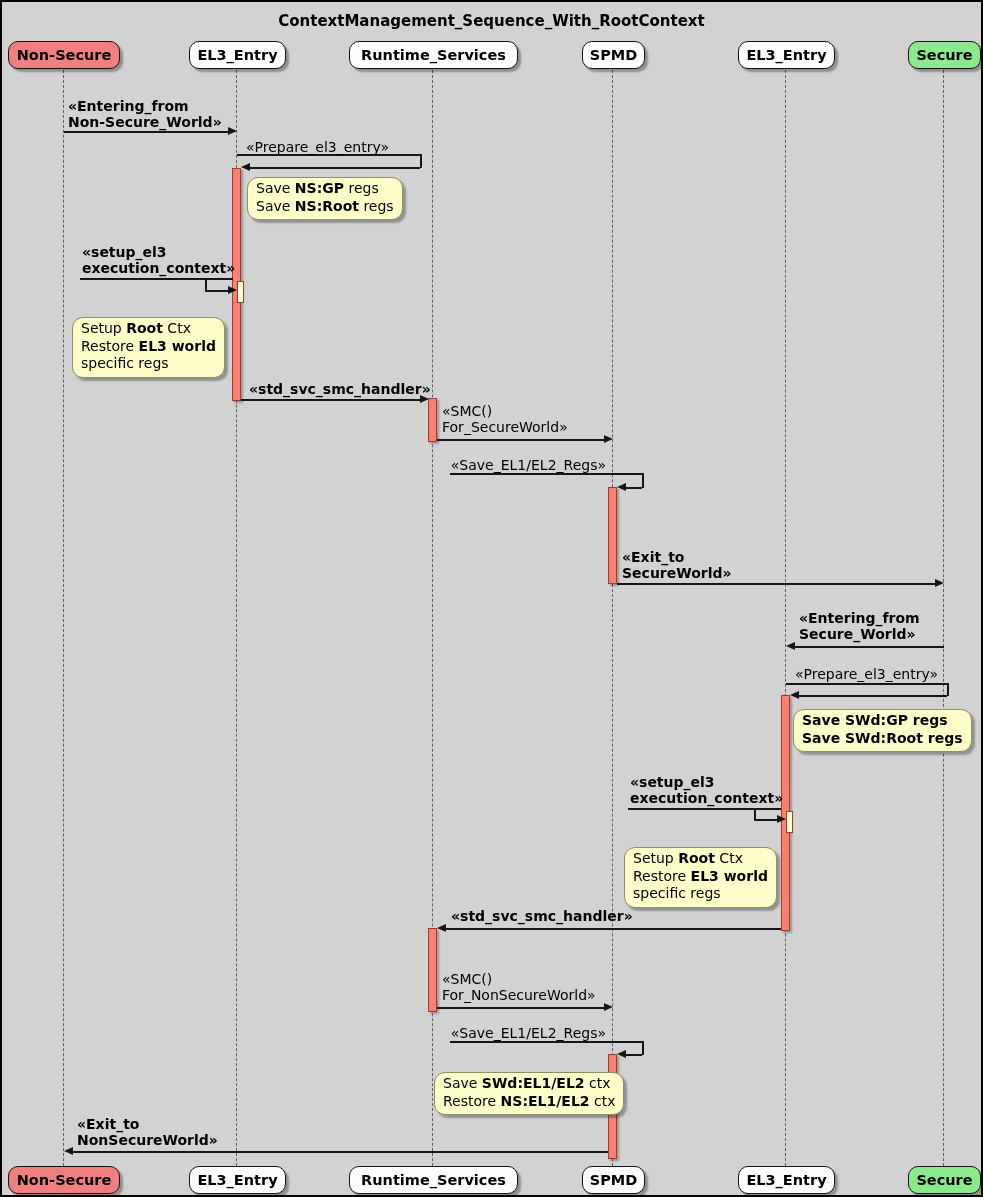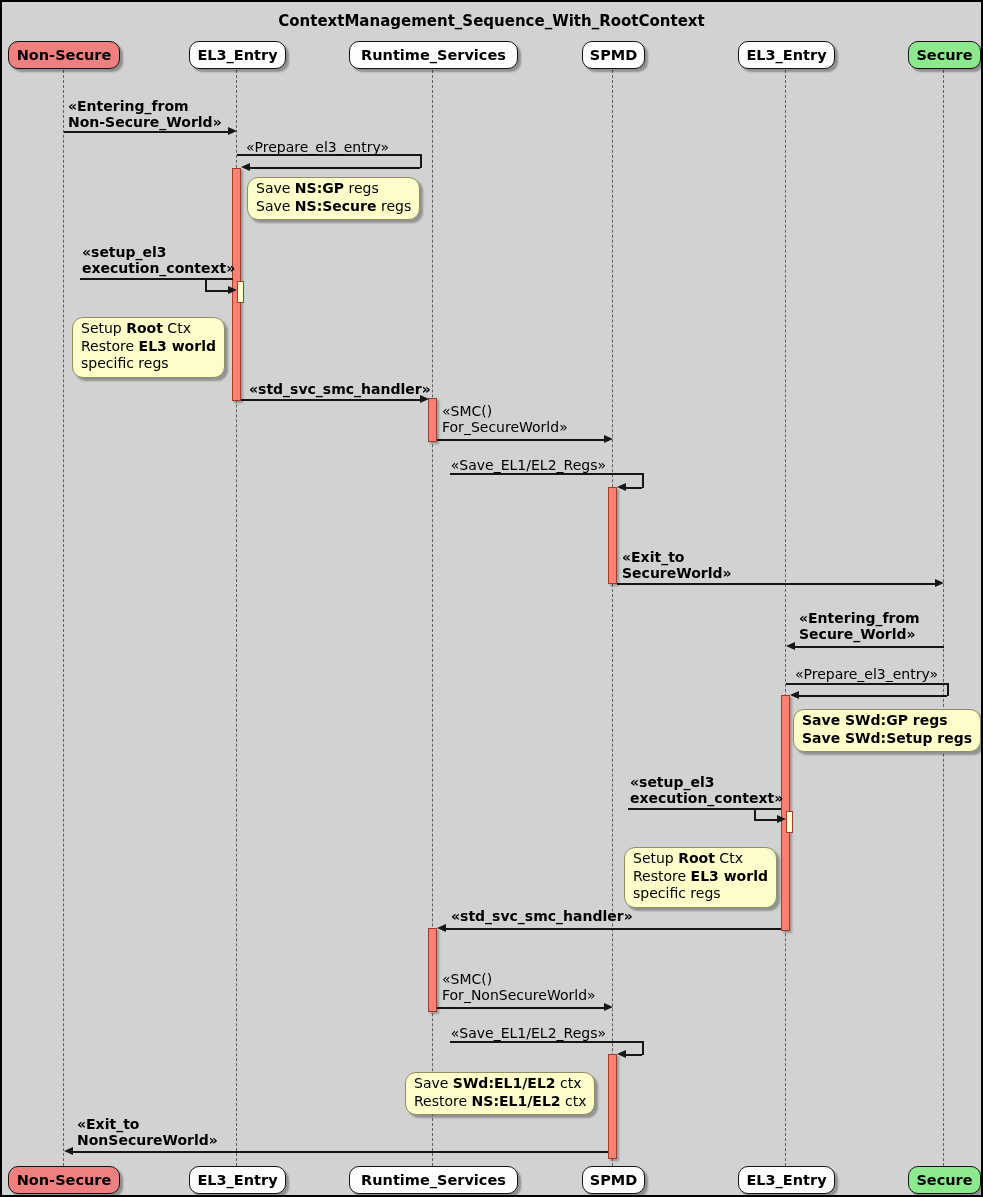--- a/index.html
+++ b/index.html
@@ -111,42 +111,42 @@
   <div class="lh" style="left:448px;top:1039px;width:192px;"></div>
   <div class="lv" style="left:640px;top:1039px;height:14px;"></div>
   <div class="lh" style="left:624px;top:1052px;width:16px;"></div>
   <div class="al" style="left:615px;top:1048px;"></div>
 
   <div class="lh" style="left:71px;top:1149px;width:535px;"></div>
   <div class="al" style="left:62px;top:1145px;"></div>
 
   <div class="note" style="left:245px;top:175px;">
     <span>Save </span><b>NS:GP</b><span> regs</span><br>
-    <span>Save </span><b>NS:Secure</b><span> regs</span>
+    <span>Save </span><b>NS:Root</b><span> regs</span>
   </div>
 
   <div class="note" style="left:70px;top:315px;">
     <span>Setup </span><b>Root</b><span> Ctx</span><br>
     <span>Restore </span><b>EL3 world</b><br>
     <span>specific regs</span>
   </div>
 
 
   <div class="note" style="left:791px;top:707px;font-weight:bold;">
     <span>Save </span><b>SWd:GP</b><span> regs</span><br>
-    <span>Save </span><b>SWd:Setup</b><span> regs</span>
+    <span>Save </span><b>SWd:Root</b><span> regs</span>
   </div>
 
   <div class="note" style="left:622px;top:845px;">
     <span>Setup </span><b>Root</b><span> Ctx</span><br>
     <span>Restore </span><b>EL3 world</b><br>
     <span>specific regs</span>
   </div>
 
-  <div class="note" style="left:403px;top:1070px;">
+  <div class="note" style="left:432px;top:1070px;">
     <span>Save </span><b>SWd:EL1/EL2</b><span> ctx</span><br>
     <span>Restore </span><b>NS:EL1/EL2</b><span> ctx</span>
   </div>
 
   <div class="mlabel bold" style="left:66px;top:96px;">«Entering_from
 Non-Secure_World»</div>
   <div class="mlabel" style="left:244px;top:137px;">«Prepare_el3_entry»</div>
   <div class="mlabel bold" style="left:80px;top:242px;">«setup_el3
 execution_context»</div>
   <div class="mlabel bold" style="left:247px;top:379px;">«std_svc_smc_handler»</div>

